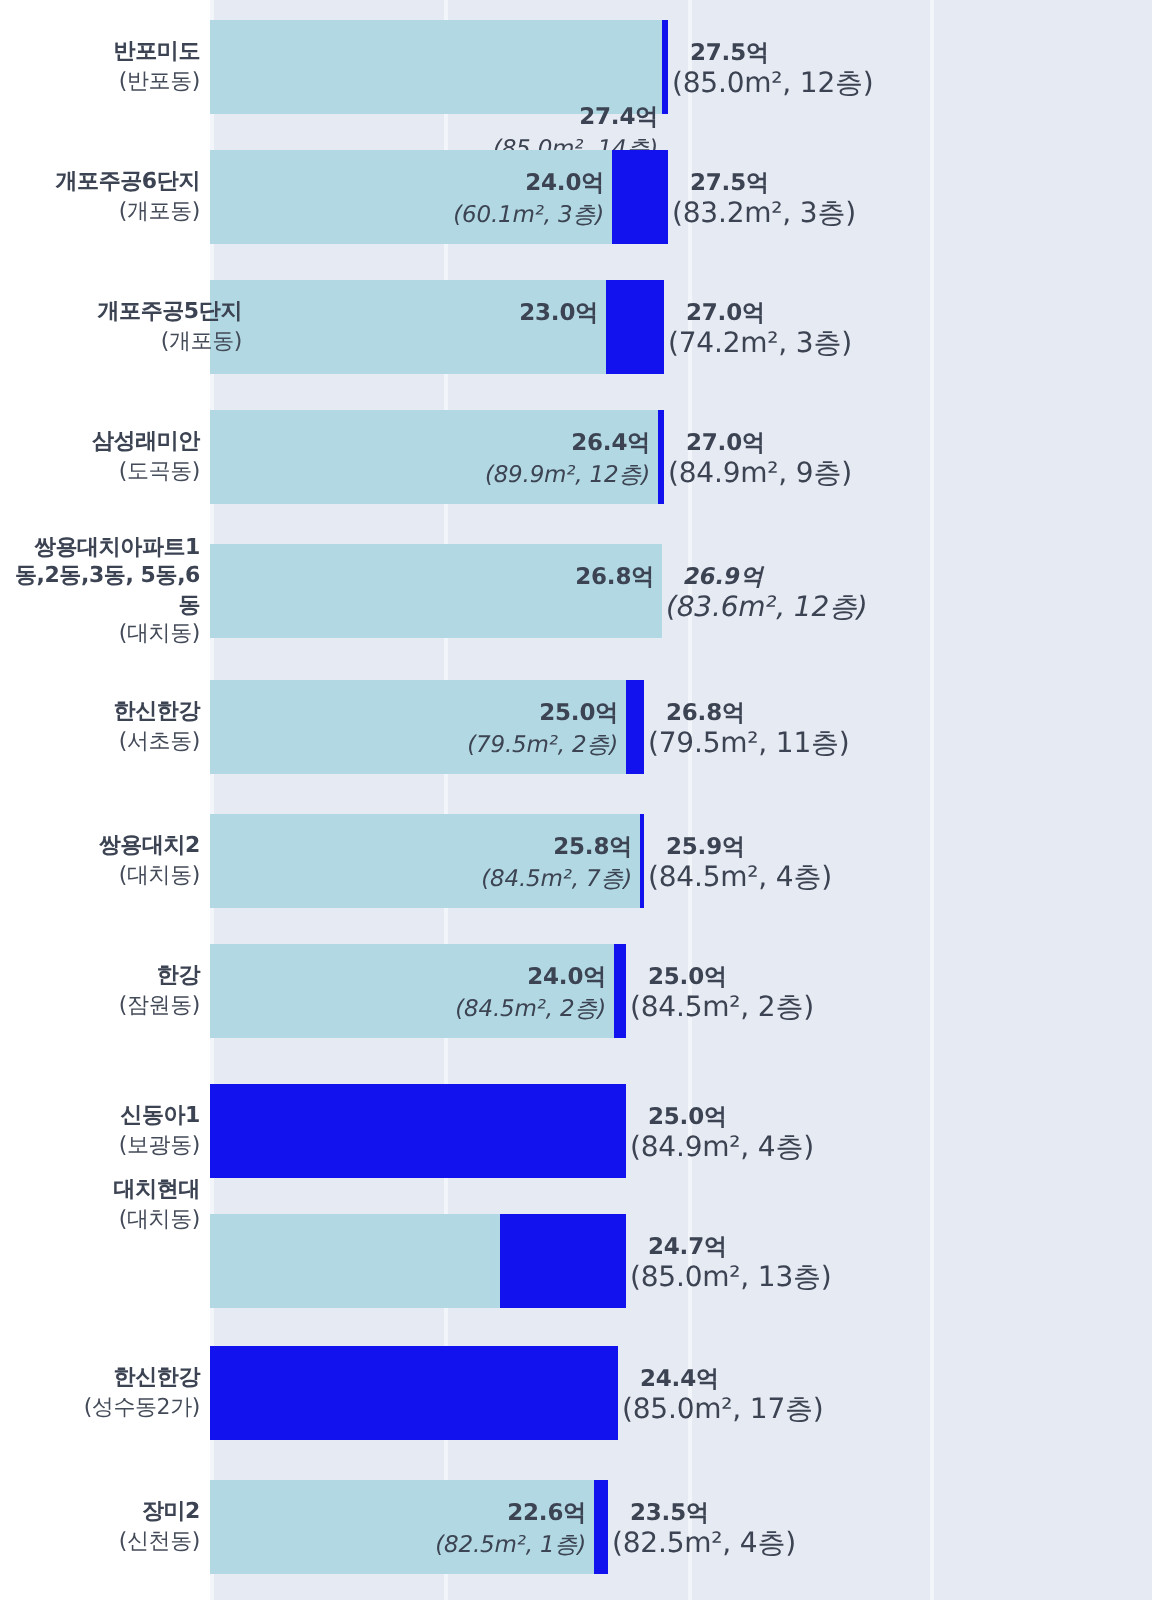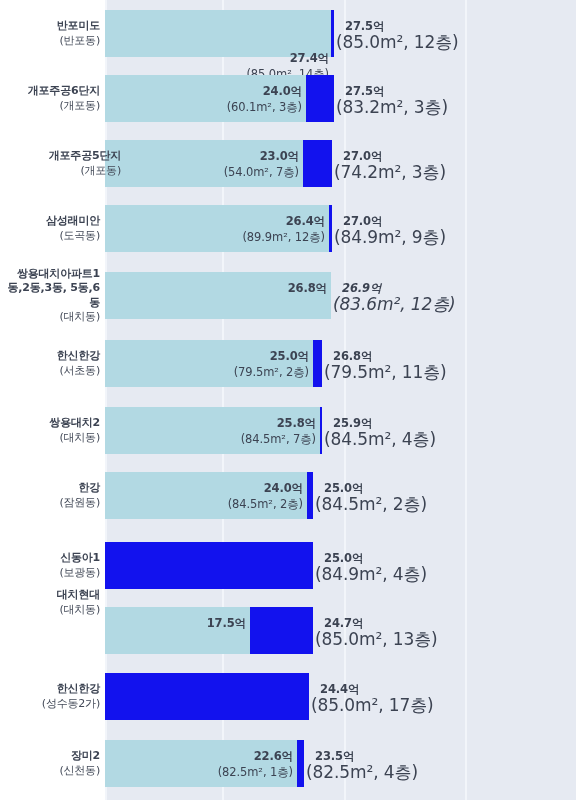--- a/index.html
+++ b/index.html
@@ -91,35 +91,36 @@
     color: #3c4352;
     font-size: 11.5px;
     line-height: 16px;
     font-weight: 700;
     letter-spacing: -0.1px;
     white-space: nowrap;
   }
   .val-inner .detail {
     font-weight: 400;
     font-size: 11.5px;
+    font-style: italic;
   }
 
   .val-outer {
     position: absolute;
     text-align: left;
     color: #3c4352;
     font-size: 11.5px;
     line-height: 16px;
     font-weight: 700;
     letter-spacing: -0.1px;
     white-space: nowrap;
   }
   .val-outer .detail {
     font-weight: 400;
-    font-size: 17px;
+    font-size: 14px;
   }
   .val-outer .amt-wrap {
     display: block;
     padding-left: 9px;
   }
 </style>
 </head>
 <body>
 
 <div id="chart-root">
@@ -170,21 +171,20 @@
       </div>
       <div class="row" style="top: 0px;">
         <div class="bar-prev" style="left: 105px; top: 140px; width: 198px; height: 47px;"></div>
         <div class="bar-curr" style="left: 303px; top: 140px; width: 29px; height: 47px;"></div>
         <div class="row-label" style="top: 149px; margin-left: 21px;">
           <div>개포주공5단지</div>
           <div class="sub">(개포동)</div>
         </div>
         <div class="val-inner" style="left: 0px; width: 299px; top: 147.5px;">
           <div>23.0억</div>
-          <div class="detail">(54.0m², 7층)</div>
         </div>
         <div class="val-outer" style="left: 334px; top: 147.5px;">
           <div class="amt-wrap">27.0억</div>
           <div class="detail">(74.2m², 3층)</div>
         </div>
       </div>
       <div class="row" style="top: 0px;">
         <div class="bar-prev" style="left: 105px; top: 205px; width: 224px; height: 47px;"></div>
         <div class="bar-curr" style="left: 329px; top: 205px; width: 3px; height: 47px;"></div>
         <div class="row-label" style="top: 214px;">
@@ -274,21 +274,20 @@
         </div>
       </div>
       <div class="row" style="top: 0px;">
         <div class="bar-prev" style="left: 105px; top: 607px; width: 145px; height: 47px;"></div>
         <div class="bar-curr" style="left: 250px; top: 607px; width: 63px; height: 47px;"></div>
         <div class="row-label" style="top: 588px;">
           <div>대치현대</div>
           <div class="sub">(대치동)</div>
         </div>
         <div class="val-inner" style="left: 0px; width: 246px; top: 614.5px;">
-          <div>17.5억</div>
         </div>
         <div class="val-outer" style="left: 315px; top: 614.5px;">
           <div class="amt-wrap">24.7억</div>
           <div class="detail">(85.0m², 13층)</div>
         </div>
       </div>
       <div class="row" style="top: 0px;">
         <div class="bar-curr" style="left: 105px; top: 673px; width: 204px; height: 47px;"></div>
         <div class="row-label" style="top: 682px;">
           <div>한신한강</div>

